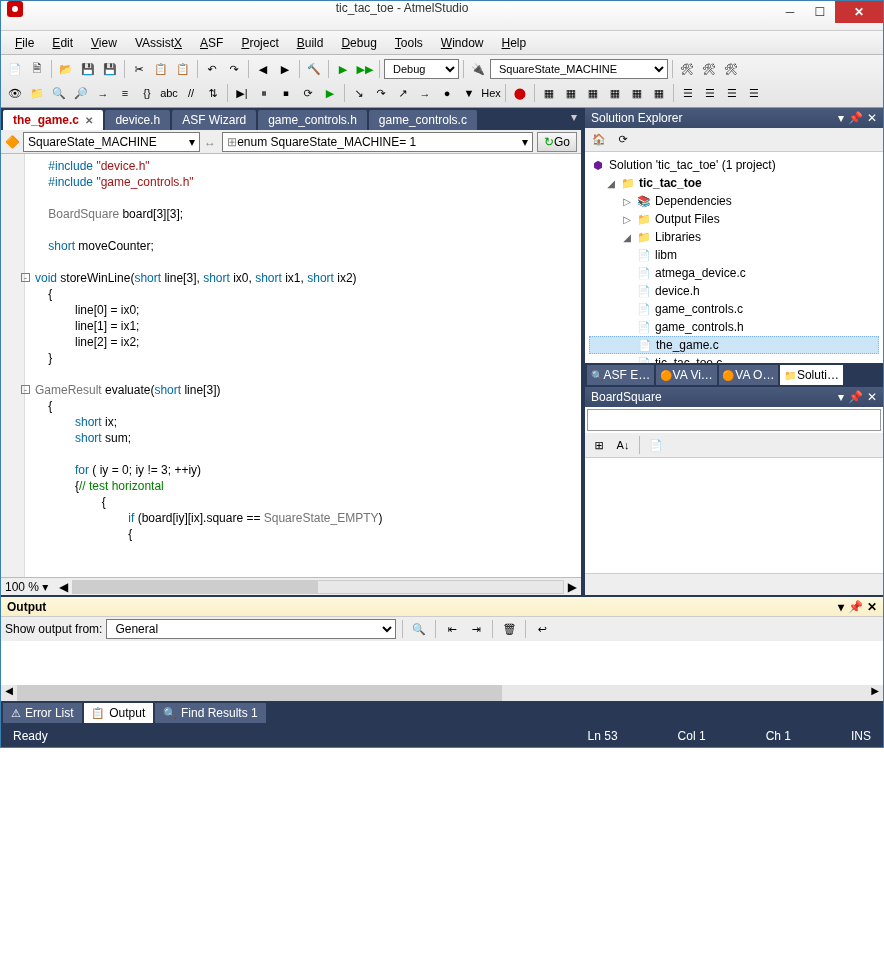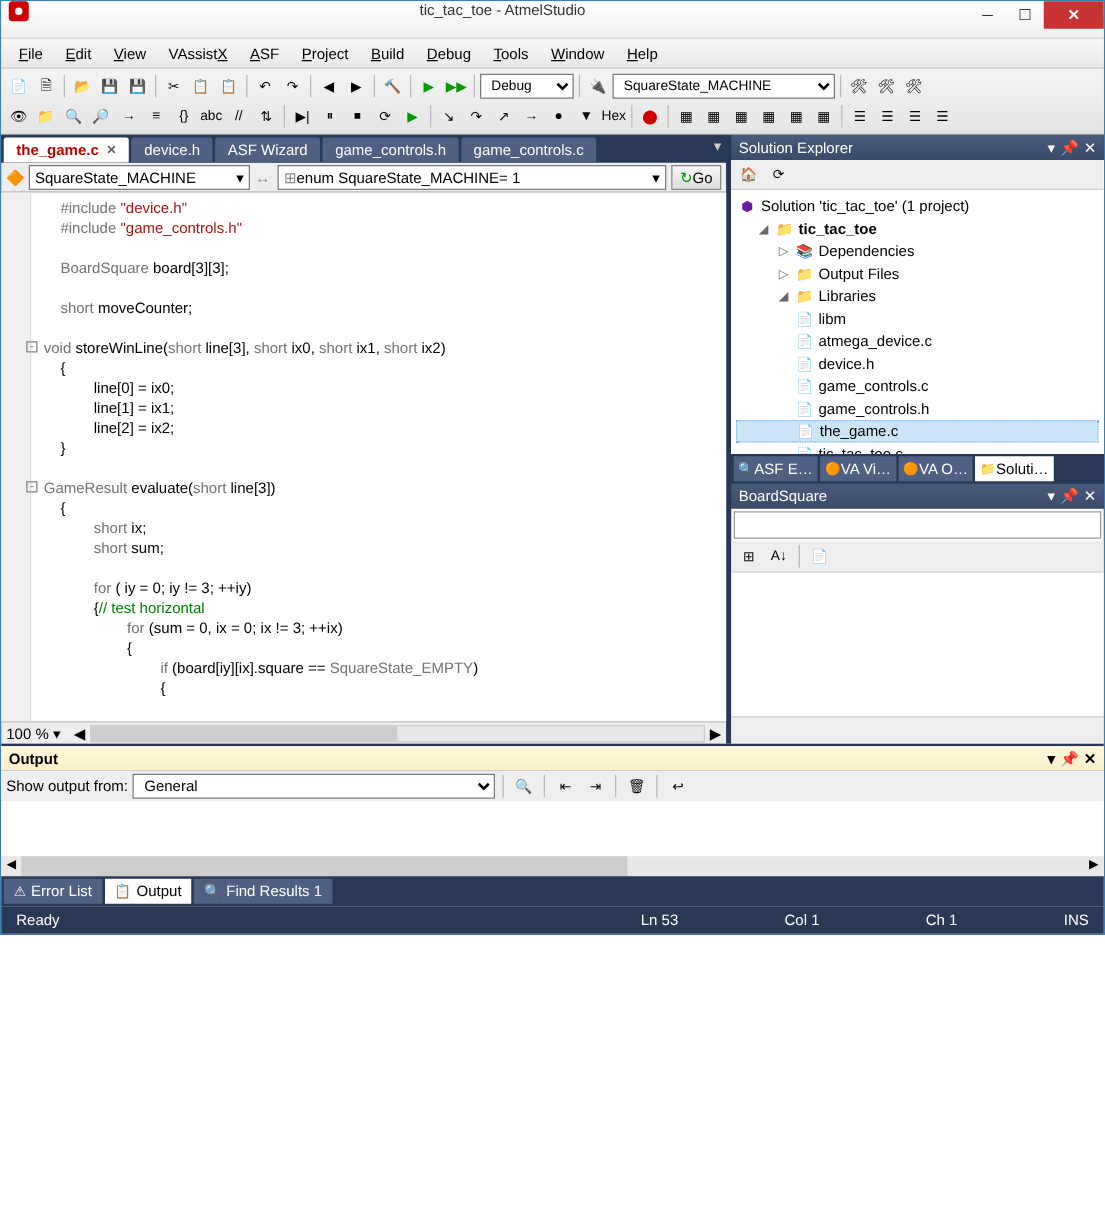--- a/index.html
+++ b/index.html
@@ -30,21 +30,21 @@
 .tab.active{background:#fff;color:#b00;font-weight:bold}
 .tab.active .close-x{color:#666}
 .tab .close-x{margin-left:6px;font-size:10px}
 .tab-tools{position:absolute;right:4px;top:2px;color:#ccc;font-size:11px;display:flex;gap:4px}
 .nav-row{height:24px;background:#eee;border-bottom:1px solid #bbb;display:flex;align-items:center;padding:0 4px;gap:4px}
 .nav-combo{flex:1;min-width:80px;height:20px;border:1px solid #7a7a7a;background:#fff;padding:0 4px;font-size:11px;display:flex;align-items:center;overflow:hidden;white-space:nowrap}
 .go-btn{height:20px;padding:0 6px;background:linear-gradient(#f8f8f8,#ddd);border:1px solid #888;cursor:pointer;font-size:11px;display:flex;align-items:center}
 .code{flex:1;background:#fff;font-family:Consolas,monospace;font-size:13px;padding:4px 0 4px 34px;position:relative;line-height:16px;color:#000;overflow:hidden}
 .code .gutter{position:absolute;left:0;top:0;bottom:0;width:24px;background:#f0f0f0;border-right:1px solid #ddd}
 .code-line{white-space:pre}
-.kw{color:#737373}
+.kw{color:#0369a1}
 .type{color:#737373}
 .str{color:#a31515}
 .cmt{color:#008000}
 .num{color:#000}
 .fold{position:absolute;left:26px;font-size:10px;color:#808080;width:9px;height:9px;border:1px solid #808080;text-align:center;line-height:7px}
 .code-footer{height:18px;background:#eee;border-top:1px solid #bbb;display:flex;align-items:center;font-size:11px;padding:0 4px;gap:4px}
 .zoom{width:50px}
 .hscroll{flex:1;height:14px;background:#e8e8e8;border:1px solid #ccc;position:relative}
 .hscroll .thumb{position:absolute;left:0;top:0;bottom:0;width:50%;background:#cdcdcd}
 .splitter{width:4px;background:#293955;cursor:ew-resize}
@@ -75,21 +75,21 @@
 .output-combo{width:290px;height:20px;border:1px solid #7a7a7a;background:#fff;padding:0 4px}
 .output-body{flex:1;background:#fff;font-family:Consolas,monospace;font-size:11px;padding:2px;overflow:hidden}
 .output-scroll{height:16px;background:#e8e8e8;display:flex}
 .output-scroll .thumb{width:55%;background:#cdcdcd}
 .output-scroll .arrow{width:16px;text-align:center;font-size:10px}
 .bottom-tabs{height:24px;background:#293955;display:flex;align-items:center;gap:2px;padding:2px}
 .btab{height:20px;padding:0 8px;background:#4f6082;color:#fff;font-size:11px;display:flex;align-items:center;cursor:pointer;gap:4px}
 .btab.active{background:#fff;color:#000}
 .statusbar{height:22px;background:#293955;color:#fff;font-size:11px;display:flex;align-items:center;padding:0 12px}
 .statusbar .sb-item{}
-.statusbar .sb-right{margin-left:auto;display:flex;gap:85px}
+.statusbar .sb-right{margin-left:auto;display:flex;gap:60px}
 .ico-folder{color:#e8a33d}
 .ico-file{color:#888}
 .ico-sol{color:#6a1b9a}
 .bold{font-weight:bold}
 </style>
 </head>
 <body>
 
 <div class="window">
  <div class="titlebar">
@@ -248,21 +248,20 @@
             <div class="code-line">            line[<span class="num">2</span>] = ix2;</div>
             <div class="code-line">    }</div>
             <div class="code-line">&nbsp;</div>
             <div class="code-line" style="position: relative;"><span class="type">GameResult</span> evaluate(<span class="kw">short</span> line[<span class="num">3</span>])<span class="fold" style="left: -14px; position: absolute; top: 3px;">-</span></div>
             <div class="code-line">    {</div>
             <div class="code-line">            <span class="kw">short</span> ix;</div>
             <div class="code-line">            <span class="kw">short</span> sum;</div>
             <div class="code-line">&nbsp;</div>
             <div class="code-line">            <span class="kw">for</span> ( iy = <span class="num">0</span>; iy != <span class="num">3</span>; ++iy)</div>
             <div class="code-line">            {<span class="cmt">// test horizontal</span></div>
-            <div class="code-line">                    <span class="kw">for</span> (sum = <span class="num">0</span>, ix = <span class="num">0</span>; ix != <span class="num">3</span>; ++ix)</div>
             <div class="code-line">                    {</div>
             <div class="code-line">                            <span class="kw">if</span> (board[iy][ix].square == <span class="type">SquareState_EMPTY</span>)</div>
             <div class="code-line">                            {</div>
           </div>
    </div>
    <div class="code-footer">
     <span class="zoom"><span>100 %</span> ▾</span>
     <span>◀</span>
     <div class="hscroll">
             <div class="thumb"></div>

